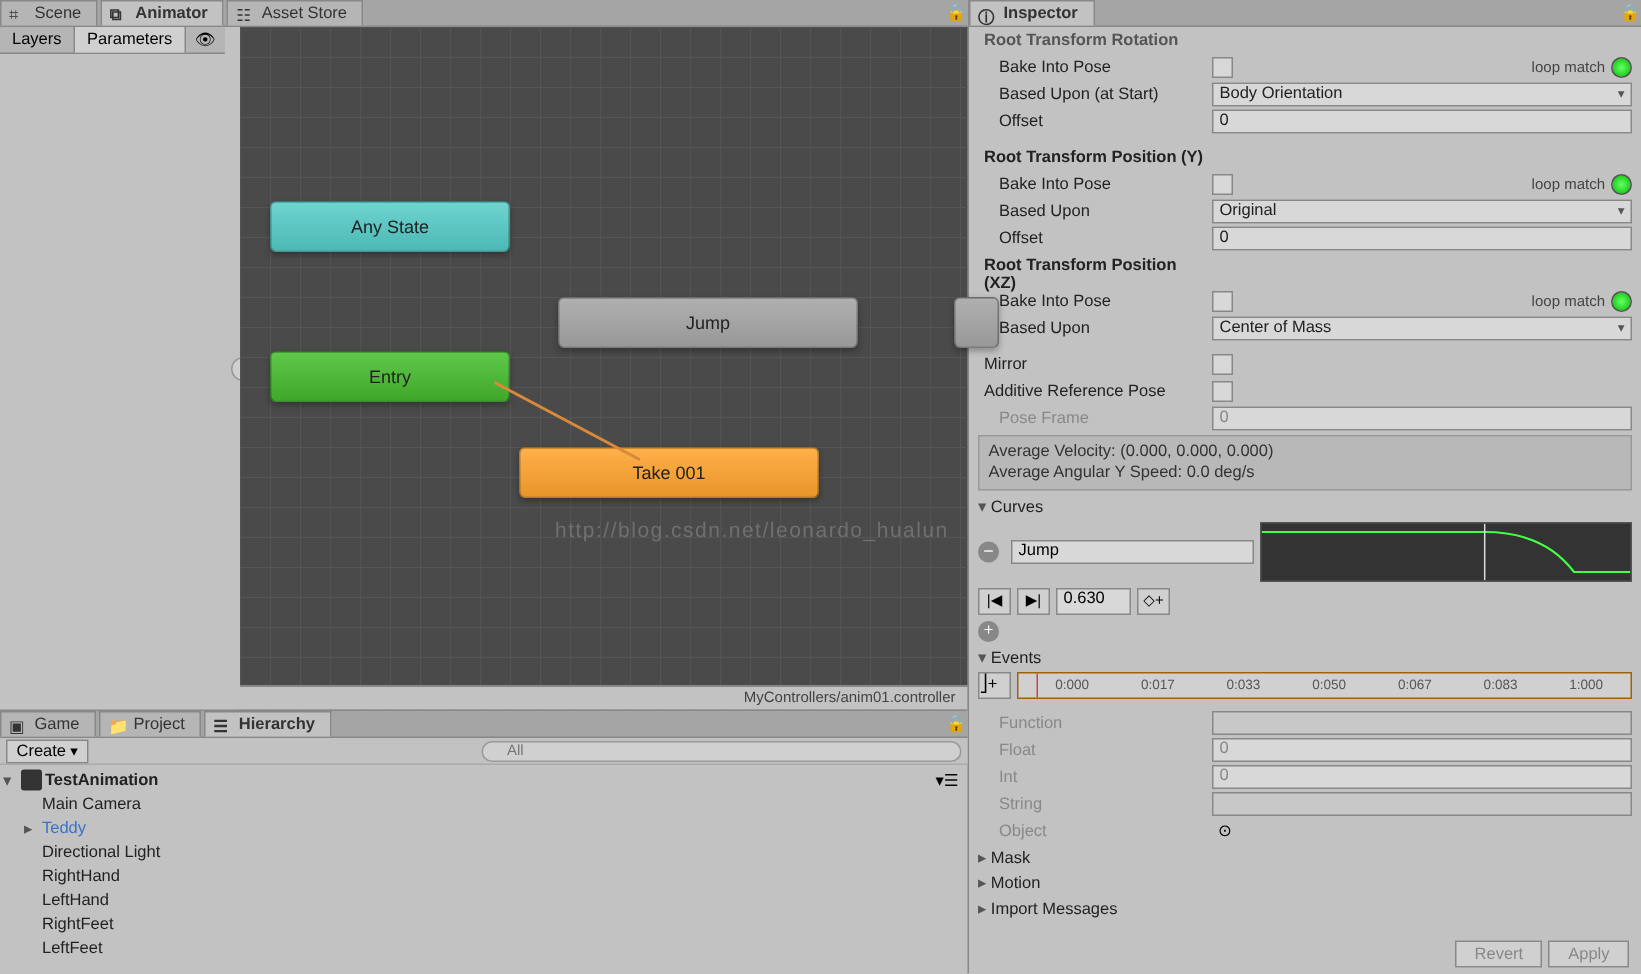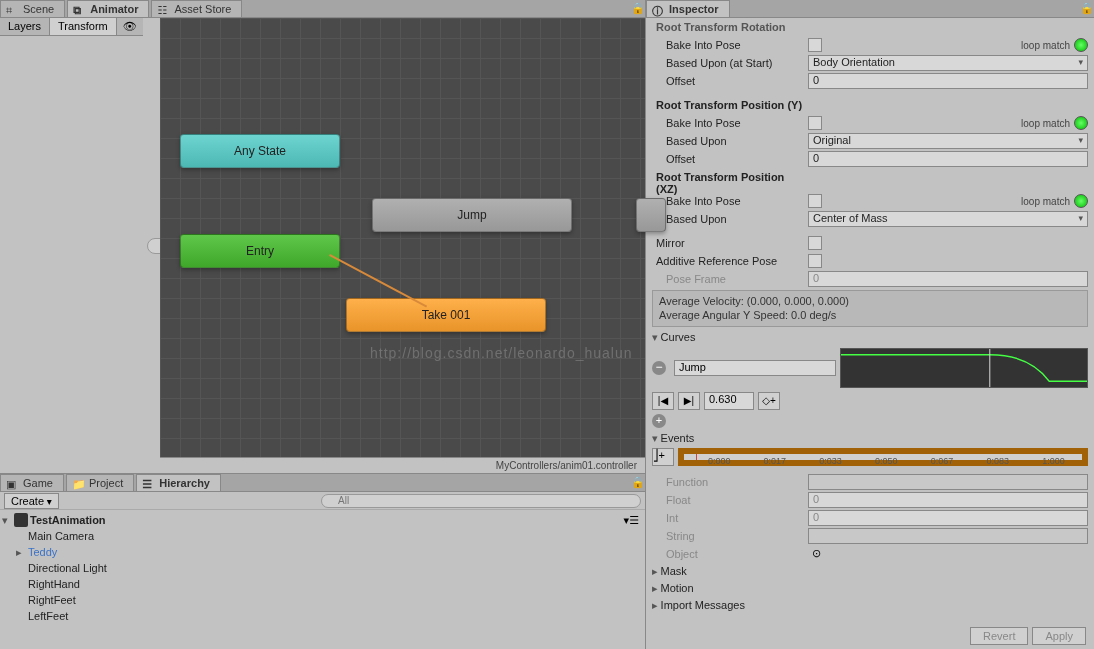--- a/index.html
+++ b/index.html
@@ -74,21 +74,21 @@
 .foldout::before { content: "▸ "; color: #555; }
 .foldout.open::before { content: "▾ "; }
 .curve-row { display: flex; align-items: center; padding: 2px 6px; gap: 4px; }
 .curve-name { flex: 1; height: 16px; border: 1px solid #888; background: #d8d8d8; padding: 0 4px; }
 .curve-preview { width: 248px; height: 40px; background: #333; border: 1px solid #555; position: relative; overflow: hidden; }
 .playback-row { display: flex; align-items: center; padding: 2px 6px; gap: 4px; }
 .pb-btn { width: 22px; height: 18px; border: 1px solid #888; background: #d0d0d0; text-align: center; line-height: 16px; font-size: 10px; }
 .pb-time { width: 50px; height: 18px; border: 1px solid #888; background: #d8d8d8; padding: 0 4px; }
 .timeline { display: flex; align-items: center; padding: 2px 6px; gap: 0; height: 20px; }
 .tl-btn { width: 22px; height: 18px; border: 1px solid #888; background: #d0d0d0; }
-.tl-track { flex: 1; height: 18px; background: #d0d0d0; border: 6px solid #a16207; position: relative; margin-left: 4px; }
+.tl-track { flex: 1; height: 18px; background: #d0d0d0; border: 1px solid #a16207; position: relative; margin-left: 4px; }
 .tl-label { position: absolute; top: 2px; font-size: 9px; color: #555; }
 .tl-cursor { position: absolute; left: 12px; top: 0; bottom: 0; width: 1px; background: #c44; }
 .insp-footer { position: absolute; bottom: 4px; right: 8px; display: flex; gap: 4px; }
 .footer-btn { padding: 2px 12px; border: 1px solid #888; background: #d0d0d0; color: #888; }
 .minus-circle { width: 14px; height: 14px; border-radius: 50%; background: #888; color: #fff; text-align: center; line-height: 12px; font-size: 12px; margin-right: 4px; }
 .plus-circle { width: 14px; height: 14px; border-radius: 50%; background: #888; color: #fff; text-align: center; line-height: 12px; margin: 2px 6px; }
 svg.curve-svg { width: 100%; height: 100%; }
 </style>
 </head>
 <body>
@@ -100,21 +100,21 @@
       <div class="tab"><span class="icon">⌗</span><span>Scene</span></div>
       <div class="tab active"><span class="icon">⧉</span><span>Animator</span></div>
       <div class="tab"><span class="icon">☷</span><span>Asset Store</span></div>
       <span class="lock-icon">🔒</span>
     </div>
 
     <div class="animator-top">
       <div class="animator-sidebar">
         <div class="sidebar-toggle-row">
           <div class="sidebar-toggle">Layers</div>
-          <div class="sidebar-toggle active">Transform</div>
+          <div class="sidebar-toggle active">Parameters</div>
           <div class="eye-icon">👁</div>
         </div>
         <div class="search-row">
           <input class="search-input" placeholder="Name" style="">
           <div class="plus-btn">+</div>
         </div>
         <div class="param-list">
           <div class="param-row">
             <span class="param-handle">≡</span>
             <span class="param-name">Death</span>
@@ -168,20 +168,23 @@
           </div>
         <div class="tree-row selected" style="padding-left:16px;">
             <span class="arrow">▸</span>
             <span class="label">Teddy</span>
           </div>
         <div class="tree-row" style="padding-left:28px;">
             <span class="label">Directional Light</span>
           </div>
         <div class="tree-row" style="padding-left:28px;">
             <span class="label">RightHand</span>
+          </div>
+        <div class="tree-row" style="padding-left:28px;">
+            <span class="label">LeftHand</span>
           </div>
         <div class="tree-row" style="padding-left:28px;">
             <span class="label">RightFeet</span>
           </div>
         <div class="tree-row" style="padding-left:28px;">
             <span class="label">LeftFeet</span>
           </div>
       </div>
     </div>
   </div>

